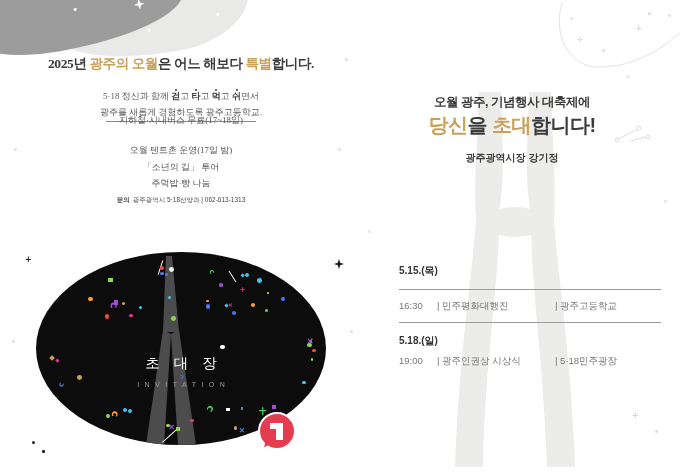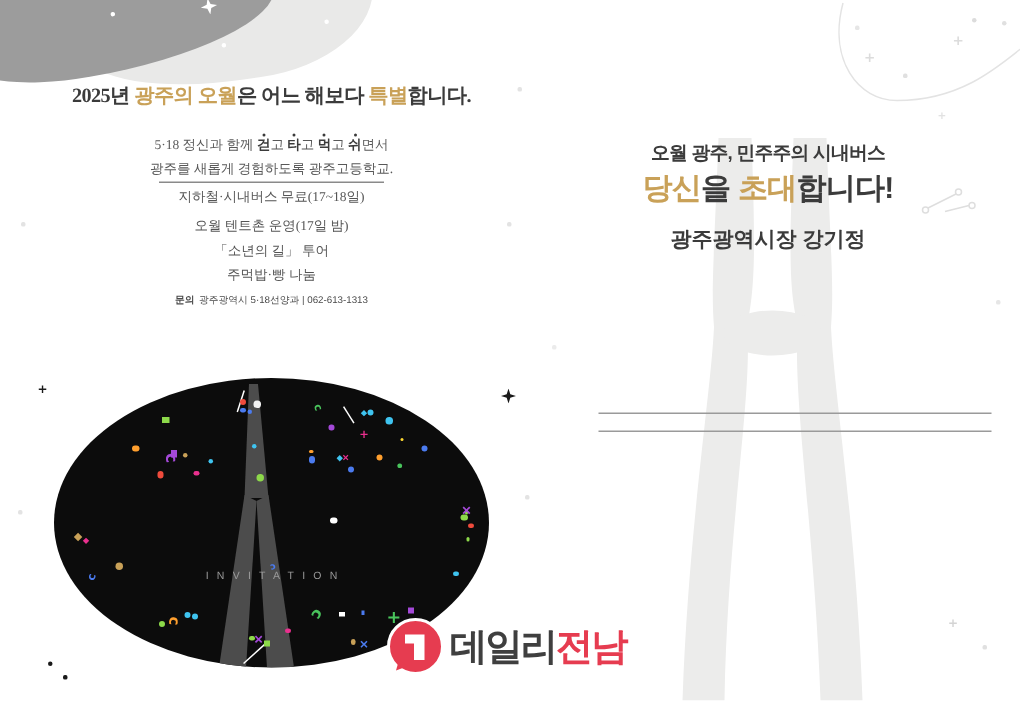--- a/index.html
+++ b/index.html
@@ -39,21 +39,21 @@
     font-size:14.5px;letter-spacing:14px;text-indent:14px;z-index:4;}
   .em-l3{position:absolute;left:0;top:129px;width:100%;text-align:center;color:#9a9a9a;
     font-size:7px;letter-spacing:5.5px;text-indent:5.5px;z-index:4;}
   .slash{position:absolute;background:#ffffff;width:1.2px;z-index:3;}
 
   
   .rp-head{left:392px;top:94px;width:240px;text-align:center;font-size:12.5px;font-weight:700;
     color:#3b3b3b;letter-spacing:-0.5px;z-index:2;}
   .rp-invite{left:392px;top:112px;width:240px;text-align:center;font-size:20px;font-weight:700;
     color:#3b3b3b;letter-spacing:-0.5px;z-index:2;}
-  .rp-sign{left:392px;top:151px;width:240px;text-align:center;font-size:14px;font-weight:700;
+  .rp-sign{left:392px;top:151px;width:240px;text-align:center;font-size:10px;font-weight:700;
     color:#3b3b3b;z-index:2;}
   .sched{left:399px;top:264px;width:262px;z-index:2;}
   .s-date{font-size:10px;font-weight:700;color:#333333;margin-bottom:8px;}
   .s-row{display:flex;font-size:9.5px;color:#767676;margin-bottom:7px;line-height:1.1;}
   .s-time{width:38px;flex:none;}
   .s-event{width:118px;flex:none;}
   .s-venue{flex:1;}
   .s-div{border-top:1px solid #9a9a9a;margin:11px 0 11px 0;}
 
   
@@ -108,21 +108,21 @@
   <span>2025년 </span><span class="gold">광주의 오월</span><span>은 어느 해보다 </span><span class="gold">특별</span><span>합니다.</span>
 </div>
 
 <div class="abs lp-sub1 serif">
   <span>5·18 정신과 함께 </span><span class="em-dot">걷</span><span>고 </span><span class="em-dot">타</span><span>고 </span><span class="em-dot">먹</span><span>고 </span><span class="em-dot">쉬</span><span>면서</span>
 </div>
 <div class="abs lp-sub2 serif">광주를 새롭게 경험하도록 광주고등학교.</div>
 
 <div class="abs lp-div"></div>
 
-<div class="abs lp-item serif" style="top:125px;">지하철·시내버스 무료(17~18일)</div>
+<div class="abs lp-item serif" style="top:114px;">지하철·시내버스 무료(17~18일)</div>
 <div class="abs lp-item serif" style="top:144px;">오월 텐트촌 운영(17일 밤)</div>
 <div class="abs lp-item serif" style="top:161px;">「소년의 길」 투어</div>
 <div class="abs lp-item serif" style="top:177px;">주먹밥·빵 나눔</div>
 
 <div class="abs lp-contact">
   <b>문의</b><span>광주광역시 5·18선양과 | 062-613-1313</span>
 </div>
 
 <div class="abs emblem" id="emblem">
   <svg class="abs" width="290" height="193" viewBox="0 0 290 193" style="left:0;top:0;z-index:2;">
@@ -186,43 +186,53 @@
       <span style="position: absolute; left: 19.9332px; top: 107.095px; z-index: 3; width: 2.70639px; height: 2.70639px; background: rgb(233, 48, 142); transform: rotate(45deg);"></span>
       <span style="position: absolute; left: 276.492px; top: 96.9082px; z-index: 3; width: 3.54425px; height: 3.54425px; background: rgb(239, 75, 60); border-radius: 50%;"></span>
       <span style="position: absolute; left: 204.657px; top: 155.398px; z-index: 3; width: 2.68431px; height: 2.68431px; background: rgb(75, 123, 239);"></span>
       <span style="position: absolute; left: 197.862px; top: 174.351px; z-index: 3; width: 3.34512px; height: 3.34512px; background: rgb(201, 161, 88); border-radius: 50%;"></span>
       <span style="position: absolute; left: 169.651px; top: 52.3779px; z-index: 3; width: 4.84415px; height: 4.84415px; background: rgb(75, 123, 239); border-radius: 50%;"></span>
       <span style="position: absolute; left: 102.646px; top: 54.2979px; z-index: 3; width: 3.18727px; height: 3.18727px; background: rgb(63, 196, 240); border-radius: 50%;"></span>
       <span style="position: absolute; left: 214.874px; top: 51.2571px; z-index: 3; width: 4.06632px; height: 4.06632px; background: rgb(255, 159, 46); border-radius: 50%;"></span>
       <span style="position: absolute; left: 201.543px; top: 173.807px; z-index: 3; color: rgb(75, 123, 239); font: 900 8.98228px / 1 &quot;DejaVu Sans&quot;, sans-serif; transform: rotate(45deg);">+</span>
       <span style="position: absolute; left: 77.6133px; top: 48.3089px; z-index: 3; width: 4.2244px; height: 4.2244px; background: rgb(164, 73, 216);"></span>
     </div>
+  <div class="em-l2 serif">초대장</div>
   <div class="em-l3">INVITATION</div>
 </div>
 
-<div class="abs rp-head">오월 광주, 민주주의 시내버스</div>
+<div class="abs rp-head">오월 광주, 기념행사 대축제에</div>
 <div class="abs rp-invite">
   <span class="gold">당신</span><span>을 </span><span class="gold">초대</span><span>합니다!</span>
 </div>
 <div class="abs rp-sign">광주광역시장 강기정</div>
 
 <div class="abs sched">
+  <div class="s-date">5.15.(목)</div>
   <div class="s-div"></div>
+  <div class="s-row">
+    <span class="s-time">16:30</span>
+    <span class="s-event">| 민주평화대행진</span>
+    <span class="s-venue">| 광주고등학교</span>
+  </div>
   <div class="s-div"></div>
+  <div class="s-date">5.18.(일)</div>
+  <div class="s-row">
+    <span class="s-time">19:00</span>
+    <span class="s-event">| 광주인권상 시상식</span>
+    <span class="s-venue">| 5·18민주광장</span>
+  </div>
 </div>
 
 <div class="abs sitelogo">
   <div class="logo-circle">
     <svg width="34" height="34" viewBox="0 0 34 34" style="position:absolute;left:0;top:0;">
       <polygon points="10,9 23,9 23,26 16,26 16,15 10,15" fill="#ffffff"></polygon>
       <polygon points="6,26 12,30 4,33" fill="#e63c50"></polygon>
     </svg>
-  </div>
-  <div class="logo-text">
-    <span class="dk">데일리</span><span class="rd">전남</span>
   </div>
 </div>
 
 <div id="sparkles">
     <span class="star4" style="position: absolute; left: 334px; top: 259px; z-index: 1; width: 10px; height: 10px; background: rgb(26, 26, 26);"></span>
     <span style="position: absolute; left: 25px; top: 256px; z-index: 1; color: rgb(26, 26, 26); font: 900 8px / 1 &quot;DejaVu Sans&quot;, sans-serif;">+</span>
     <span style="position: absolute; left: 32px; top: 441px; z-index: 1; width: 3px; height: 3px; background: rgb(26, 26, 26); border-radius: 50%;"></span>
     <span style="position: absolute; left: 42px; top: 450px; z-index: 1; width: 2.5px; height: 2.5px; background: rgb(26, 26, 26); border-radius: 50%;"></span>
     <span style="position: absolute; left: 576px; top: 35px; z-index: 1; color: rgb(220, 220, 220); font: 900 9px / 1 &quot;DejaVu Sans&quot;, sans-serif;">+</span>
     <span style="position: absolute; left: 635px; top: 24px; z-index: 1; color: rgb(220, 220, 220); font: 900 9px / 1 &quot;DejaVu Sans&quot;, sans-serif;">+</span>

